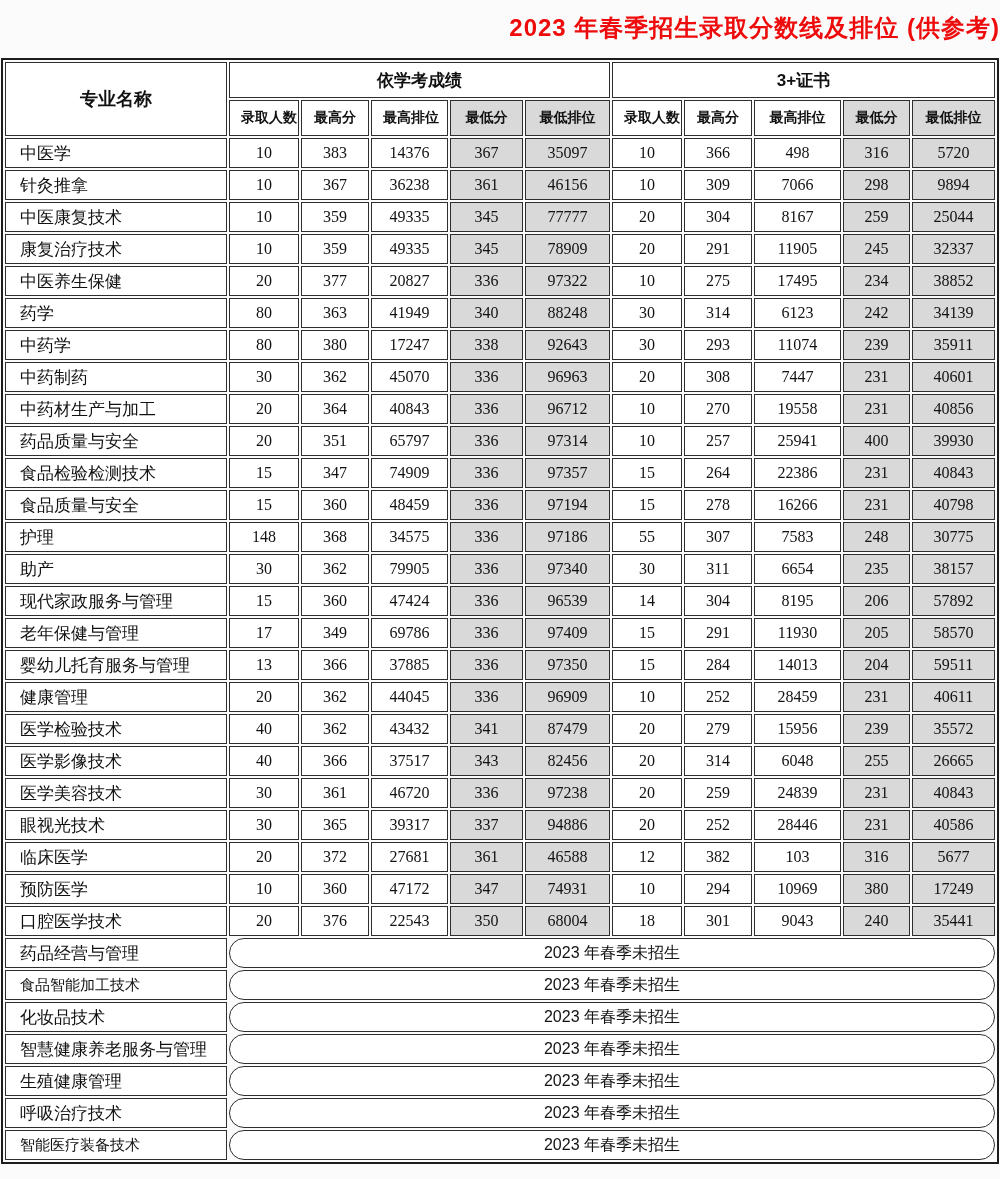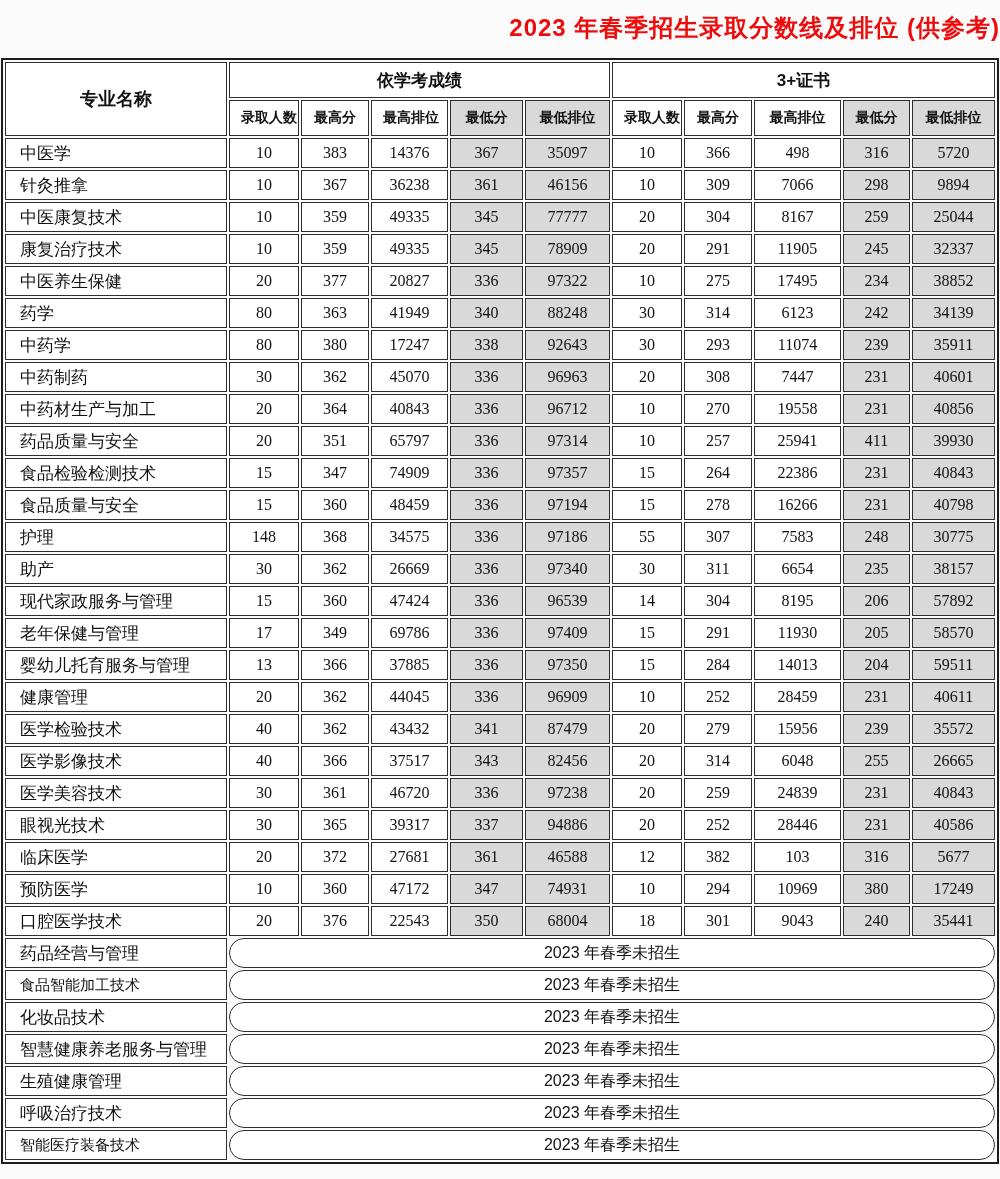--- a/index.html
+++ b/index.html
@@ -238,21 +238,21 @@
         <tr>
           <td class="major">药品质量与安全</td>
           <td class="num">20</td>
           <td class="num">351</td>
           <td class="num">65797</td>
           <td class="num gray">336</td>
           <td class="num gray">97314</td>
           <td class="num">10</td>
           <td class="num">257</td>
           <td class="num">25941</td>
-          <td class="num gray">411</td>
+          <td class="num gray">400</td>
           <td class="num gray">39930</td>
         </tr>
         <tr>
           <td class="major">食品检验检测技术</td>
           <td class="num">15</td>
           <td class="num">347</td>
           <td class="num">74909</td>
           <td class="num gray">336</td>
           <td class="num gray">97357</td>
           <td class="num">15</td>
@@ -284,21 +284,21 @@
           <td class="num">55</td>
           <td class="num">307</td>
           <td class="num">7583</td>
           <td class="num gray">248</td>
           <td class="num gray">30775</td>
         </tr>
         <tr>
           <td class="major">助产</td>
           <td class="num">30</td>
           <td class="num">362</td>
-          <td class="num">26669</td>
+          <td class="num">79905</td>
           <td class="num gray">336</td>
           <td class="num gray">97340</td>
           <td class="num">30</td>
           <td class="num">311</td>
           <td class="num">6654</td>
           <td class="num gray">235</td>
           <td class="num gray">38157</td>
         </tr>
         <tr>
           <td class="major">现代家政服务与管理</td>

